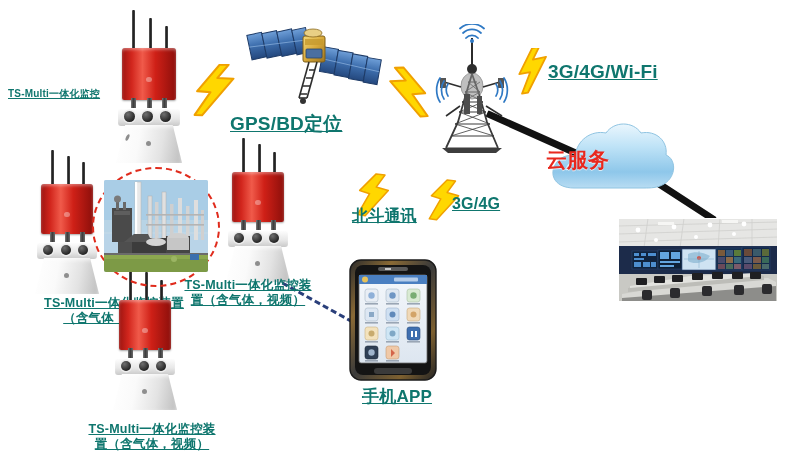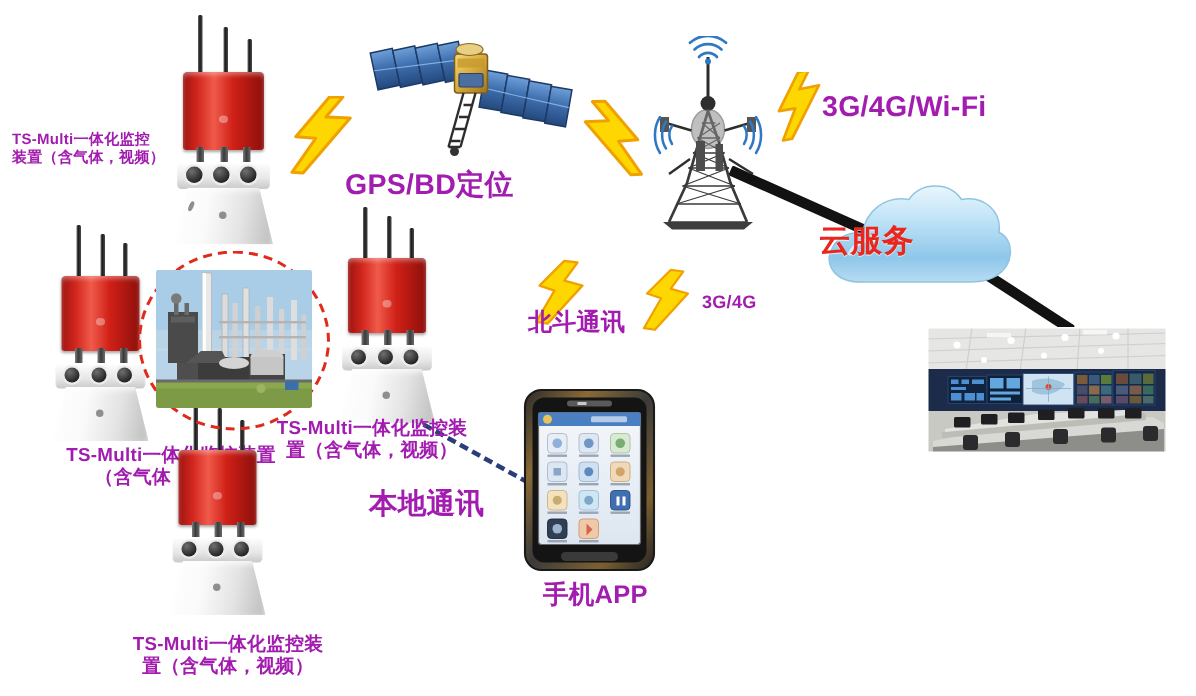--- a/index.html
+++ b/index.html
@@ -8,25 +8,26 @@
     -webkit-font-smoothing:antialiased;
   }
   #stage{
     position:relative;
     width:797px;height:464px;
     background:#ffffff;
     overflow:hidden;
   }
   .lbl{
     position:absolute;
-    color:#a21caf;
+    color:#0f766e;
     font-weight:bold;
     line-height:1.22;
     white-space:nowrap;
     letter-spacing:0.2px;
+    text-decoration:underline;
   }
 
   
   .device{position:absolute;}
   .dev-ant{
     position:absolute;
     background:linear-gradient(90deg,#6d6d6d,#1b1b1b 40%,#4a4a4a);
     border-radius:1px;
   }
   .dev-body{
@@ -283,21 +284,20 @@
     <div class="dev-port" style="left:18px;top:103px;width:11px;height:11px;"></div>
     <div class="dev-port" style="left:36px;top:103px;width:11px;height:11px;"></div>
     <div class="dev-port" style="left:54px;top:103px;width:11px;height:11px;"></div>
     <div class="dev-cone" style="left:10px;top:117px;width:66px;height:38px;clip-path:polygon(14% 0,86% 0,100% 100%,0 100%);"></div>
     <div class="dev-dot" style="left:40px;top:133px;width:5px;height:5px;"></div>
     <div class="dev-dot" style="left:20px;top:126px;width:3px;height:7px;transform:rotate(25deg);"></div>
   </div>
 
   <div class="lbl" style="left:8px;top:88px;font-size:10px;">
     <div>TS-Multi一体化监控</div>
-    <div>装置（含气体，视频）</div>
   </div>
 
   <div class="device" style="left:26px;top:150px;width:92px;height:150px;">
     <div class="dev-ant" style="left:25px;top:0px;width:3px;height:52px;"></div>
     <div class="dev-ant" style="left:41px;top:6px;width:3px;height:46px;"></div>
     <div class="dev-ant" style="left:56px;top:12px;width:3px;height:40px;"></div>
     <div class="dev-body" style="left:15px;top:34px;width:52px;height:50px;"></div>
     <div class="dev-neck" style="left:24px;top:82px;width:5px;height:13px;"></div>
     <div class="dev-neck" style="left:39px;top:82px;width:5px;height:13px;"></div>
     <div class="dev-neck" style="left:54px;top:82px;width:5px;height:13px;"></div>
@@ -583,26 +583,25 @@
         <rect x="144" y="66" width="10" height="10" rx="2"></rect>
       </g>
       <rect x="0" y="0" width="160" height="84" fill="none" stroke="#ffffff" stroke-width="2"></rect>
     </svg>
   </div>
 
   <div class="lbl" style="left:230px;top:112px;font-size:19px;">GPS/BD定位</div>
 
   <div class="lbl" style="left:352px;top:206px;font-size:16px;">北斗通讯</div>
 
-  <div class="lbl" style="left:440px;top:194px;font-size:12px;padding-left:28px;">3G/4G</div>
+  <div class="lbl" style="left:424px;top:194px;font-size:16px;padding-left:28px;">3G/4G</div>
 
   <div class="lbl" style="left:548px;top:60px;font-size:19px;">3G/4G/Wi-Fi</div>
 
   <div class="lbl" style="left:246px;top:326px;font-size:19px;line-height:1.18;">
-    <div>本地通讯</div>
   </div>
 
   <div class="lbl" style="left:362px;top:387px;font-size:17px;">手机APP</div>
 
   <div class="lbl" style="left:604px;top:310px;font-size:16px;text-align:center;width:190px;line-height:1.25;">
   </div>
 
 </div>
 
 </body></html>

